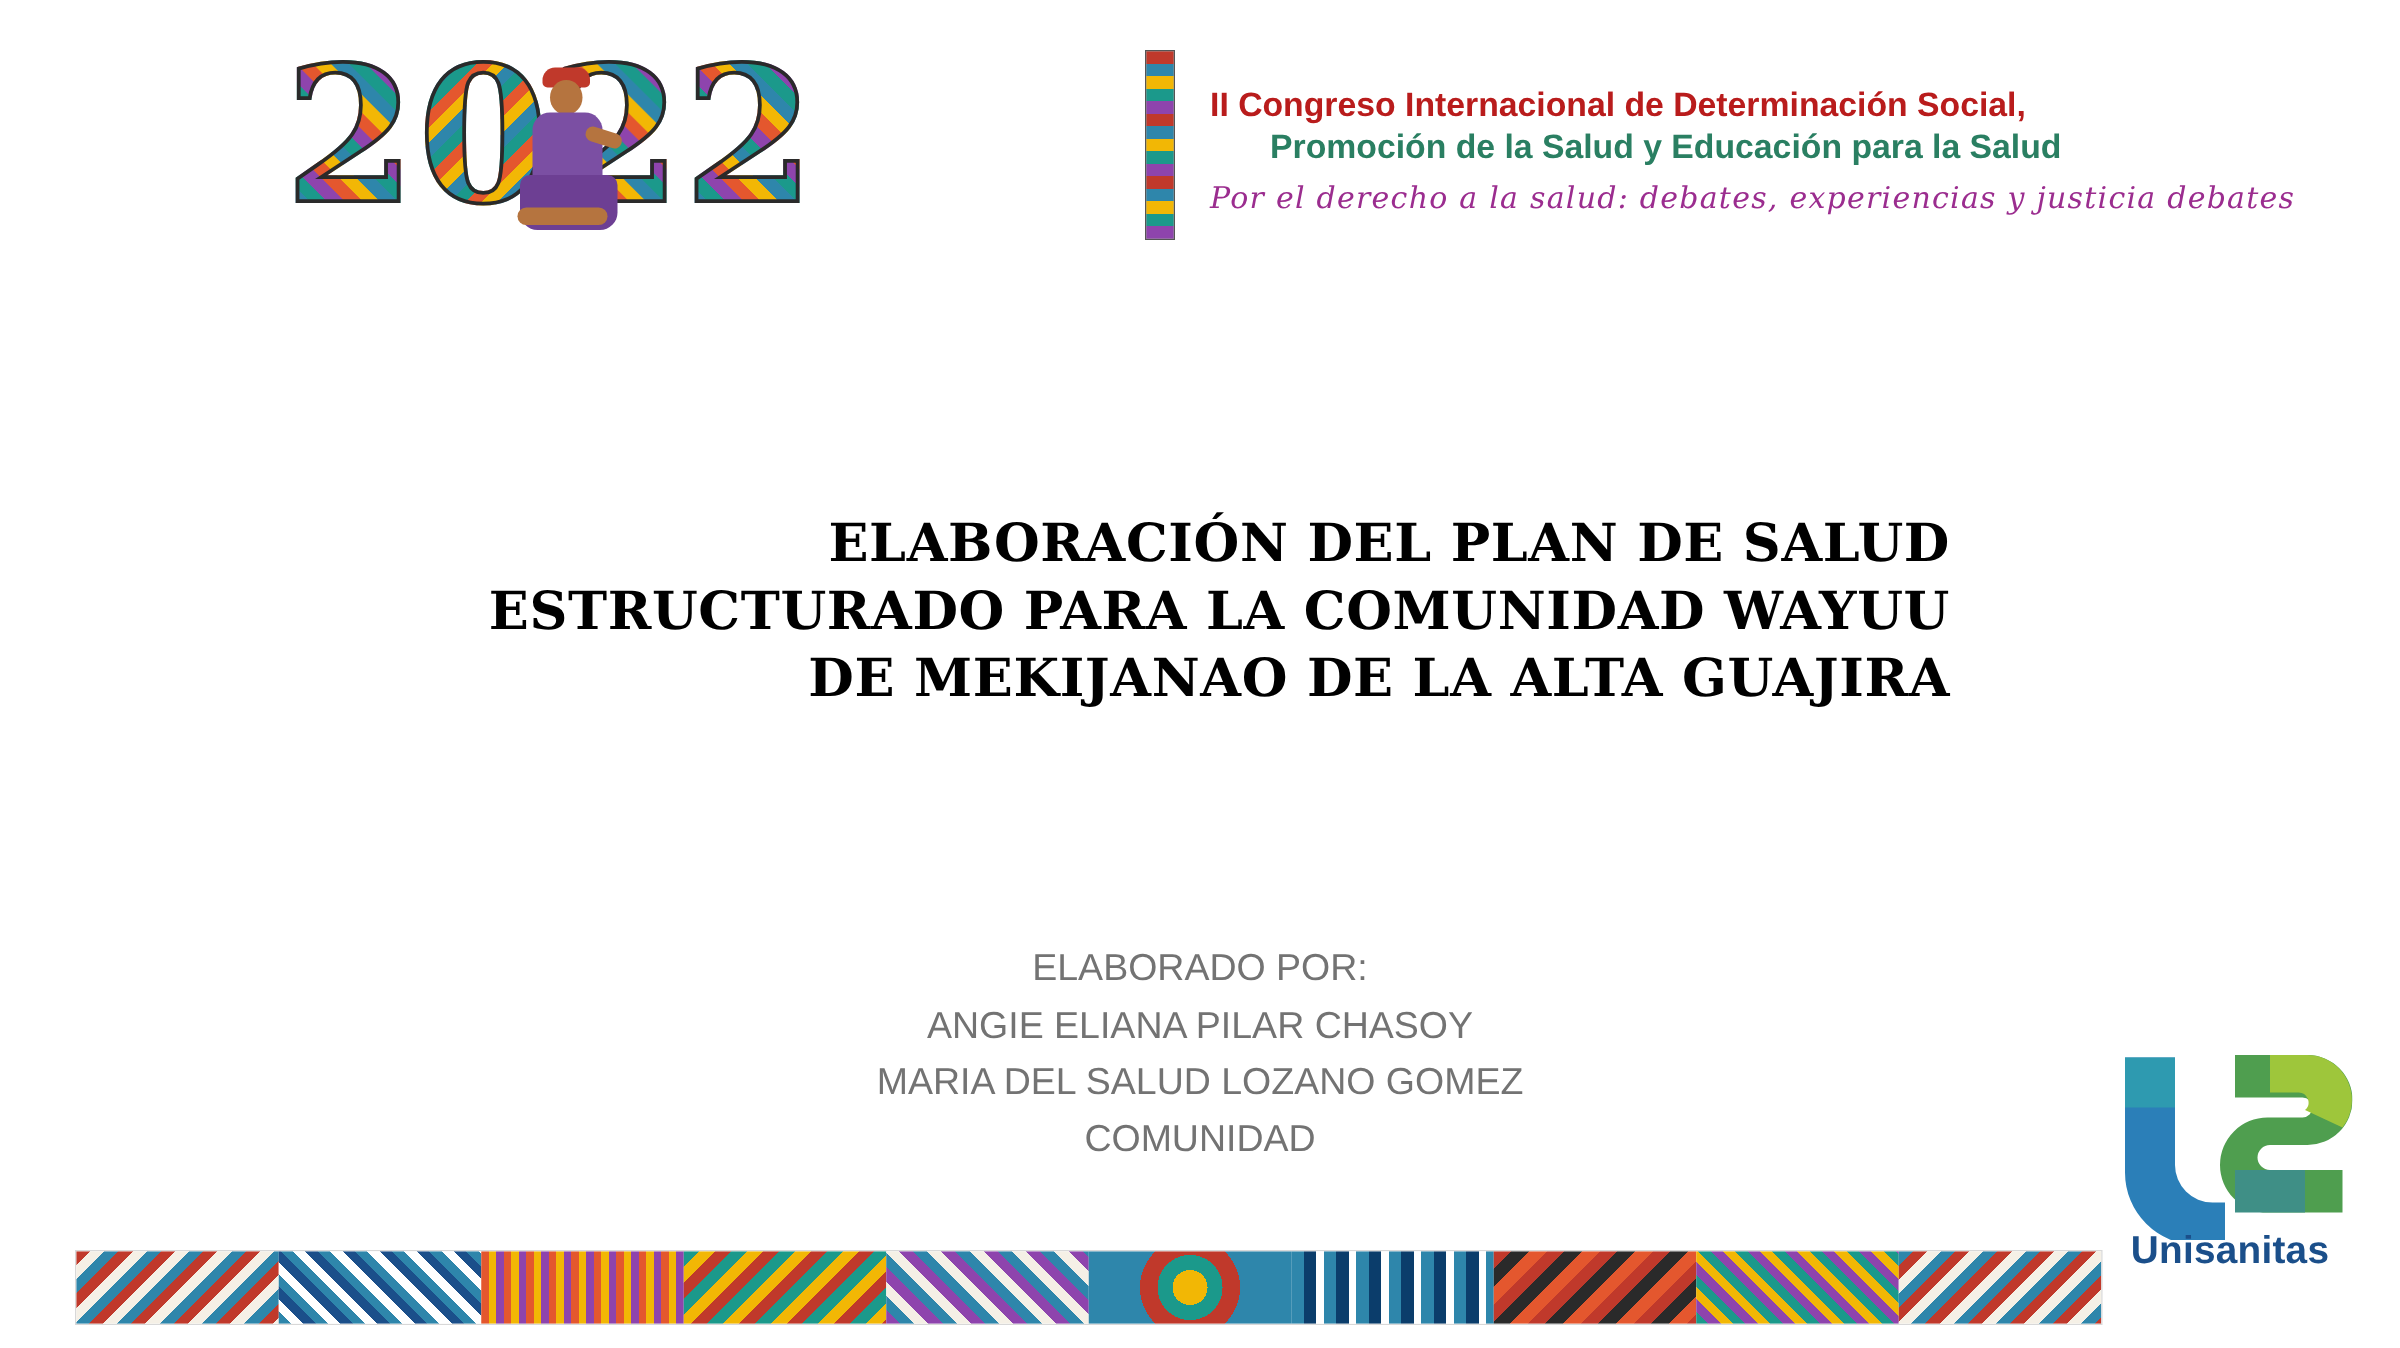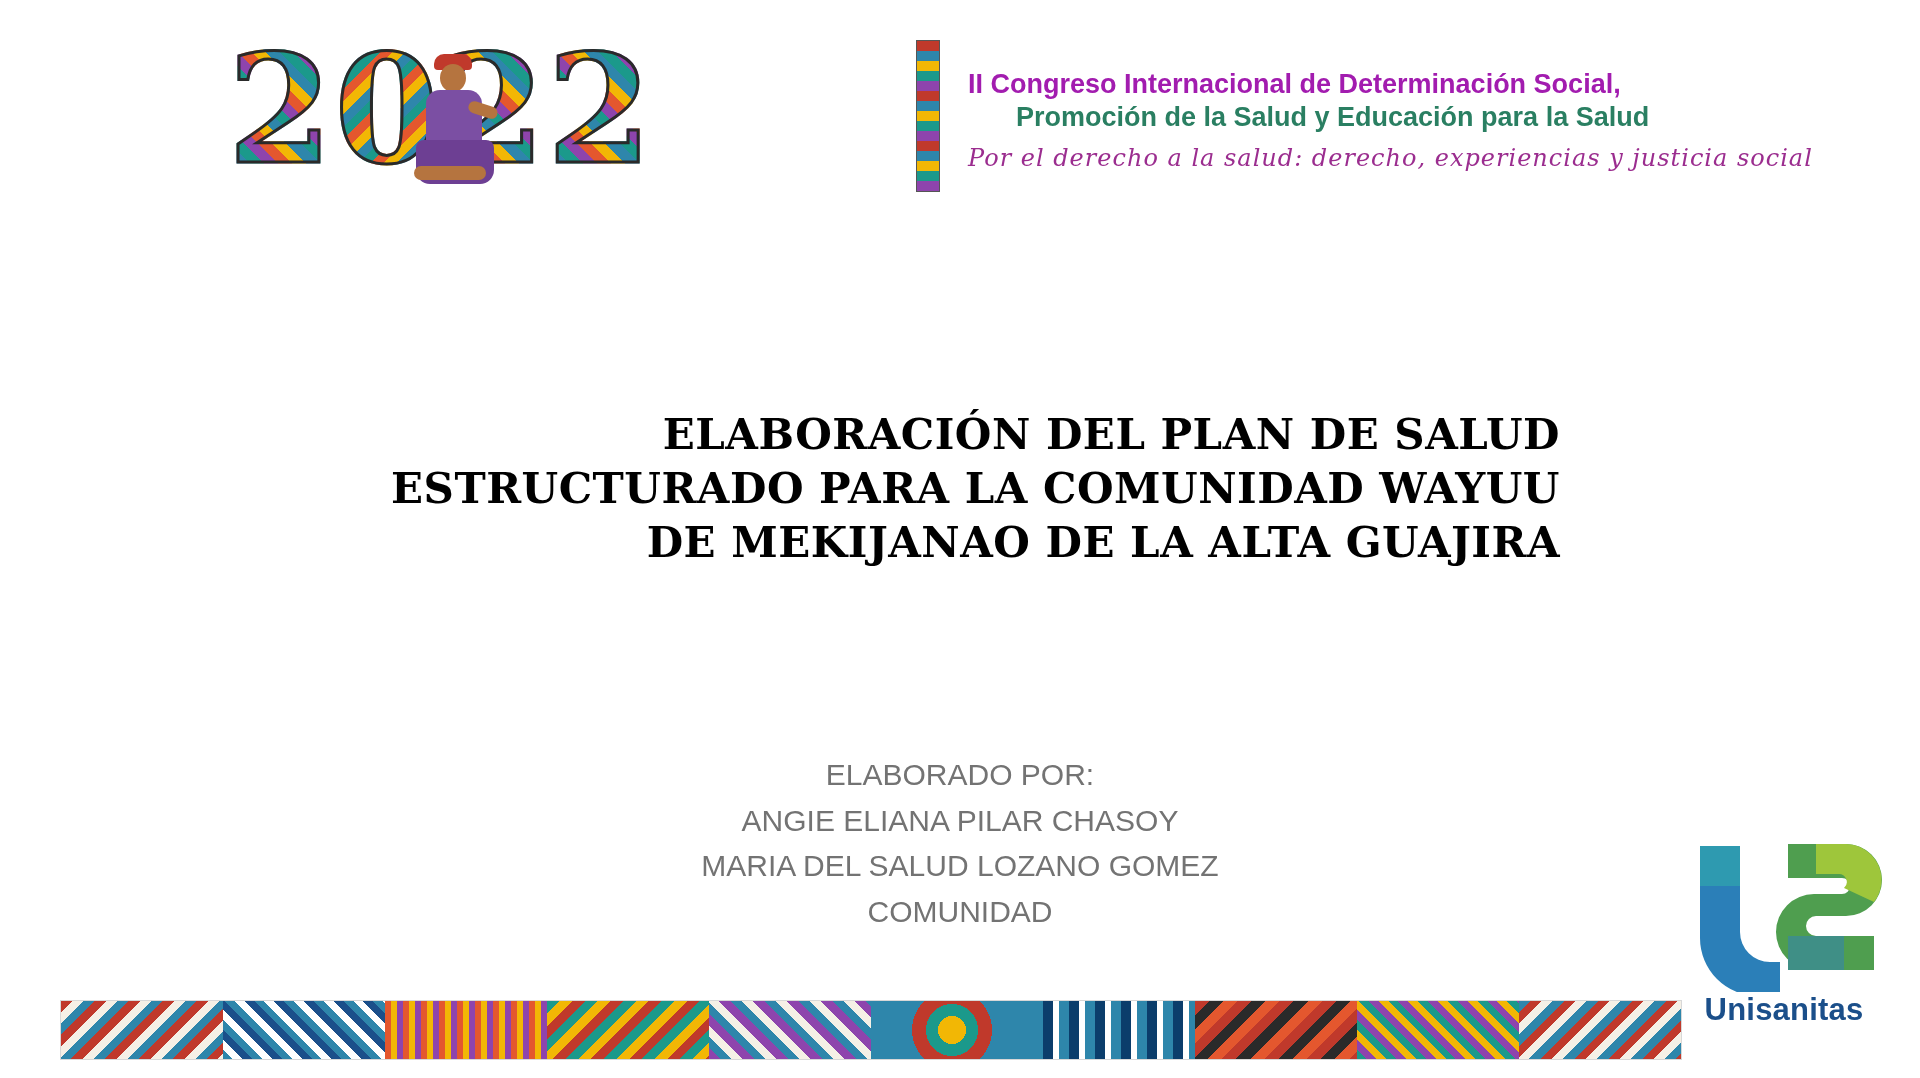--- a/index.html
+++ b/index.html
@@ -115,21 +115,21 @@
     position: absolute;
     left: 968px;
     top: 68px;
     width: 880px;
   }
   .congress-line {
     font-family: "Liberation Sans", sans-serif;
     font-weight: 700;
     font-size: 27px;
     line-height: 1.22;
-    color: #a21caf;
+    color: #b91c1c;
     white-space: nowrap;
   }
   .congress-line.second { color: #2a7f62; margin-left: 48px; }
   .congress-tagline {
     margin-top: 10px;
     font-family: "DejaVu Serif", serif;
     font-style: italic;
     font-size: 24px;
     letter-spacing: 1px;
     color: #9b2d8f;
@@ -198,21 +198,21 @@
     width: 200px;
     height: 212px;
   }
   .logo-mark {
     position: absolute;
     left: 8px; top: 0;
     width: 190px; height: 152px;
   }
   .logo-word {
     position: absolute;
-    left: 0; top: 152px;
+    left: 0; top: 142px;
     width: 200px;
     text-align: center;
     font-family: "Liberation Sans", sans-serif;
     font-weight: 700;
     font-size: 31px;
     color: #1b4f8a;
     letter-spacing: 0.2px;
   }
 </style>
 </head>
@@ -234,21 +234,21 @@
       <div class="skirt"></div>
       <div class="leg"></div>
     </div>
   </div>
 
   <div class="divider-bar"></div>
 
   <div class="congress-text">
     <div class="congress-line">II Congreso Internacional de Determinación Social,</div>
     <div class="congress-line second">Promoción de la Salud y Educación para la Salud</div>
-    <div class="congress-tagline">Por el derecho a la salud: derecho, experiencias y justicia social</div>
+    <div class="congress-tagline">Por el derecho a la salud: debates, experiencias y justicia debates</div>
   </div>
 </div>
 
 <div class="slide-title">ELABORACIÓN DEL PLAN DE SALUD ESTRUCTURADO PARA LA COMUNIDAD WAYUU DE MEKIJANAO DE LA ALTA GUAJIRA</div>
 
 <div class="authors">
   <div>ELABORADO POR:</div>
   <div>ANGIE ELIANA PILAR CHASOY</div>
   <div>MARIA DEL SALUD LOZANO GOMEZ</div>
   <div>COMUNIDAD</div>

